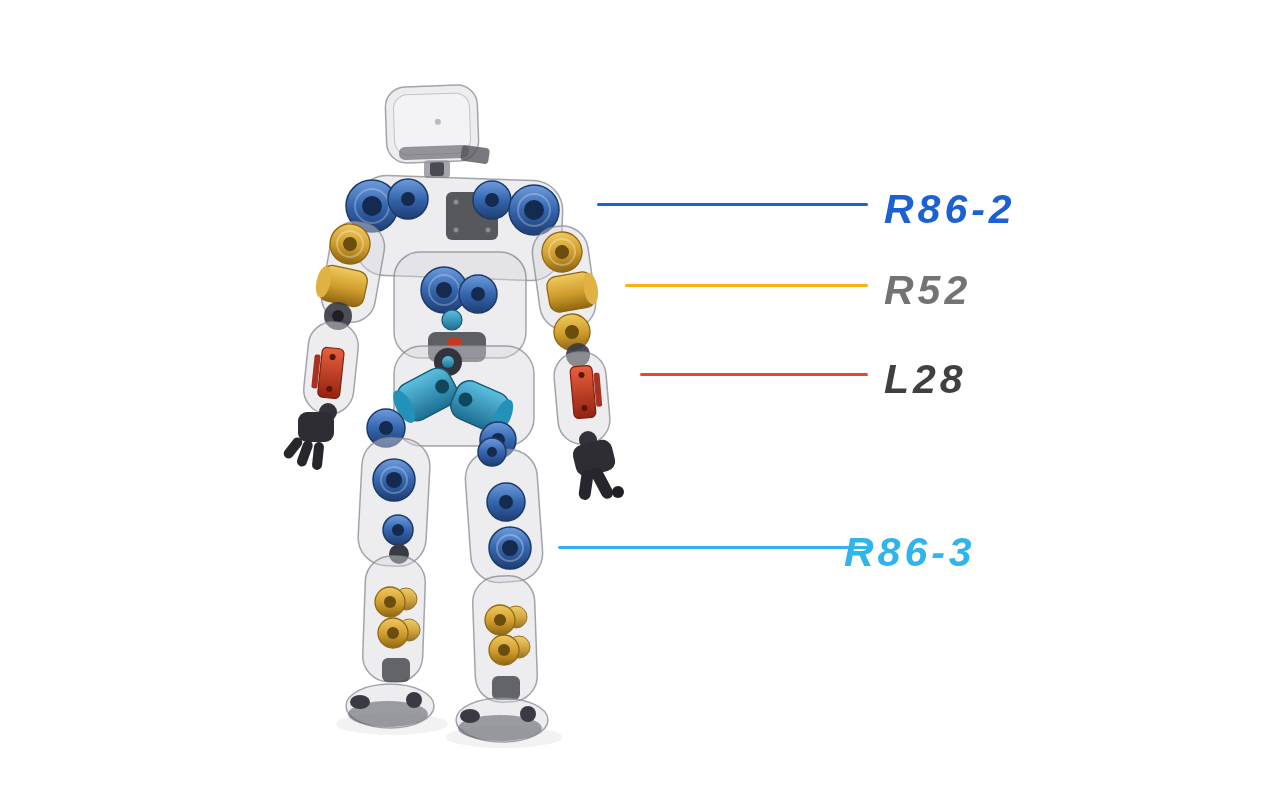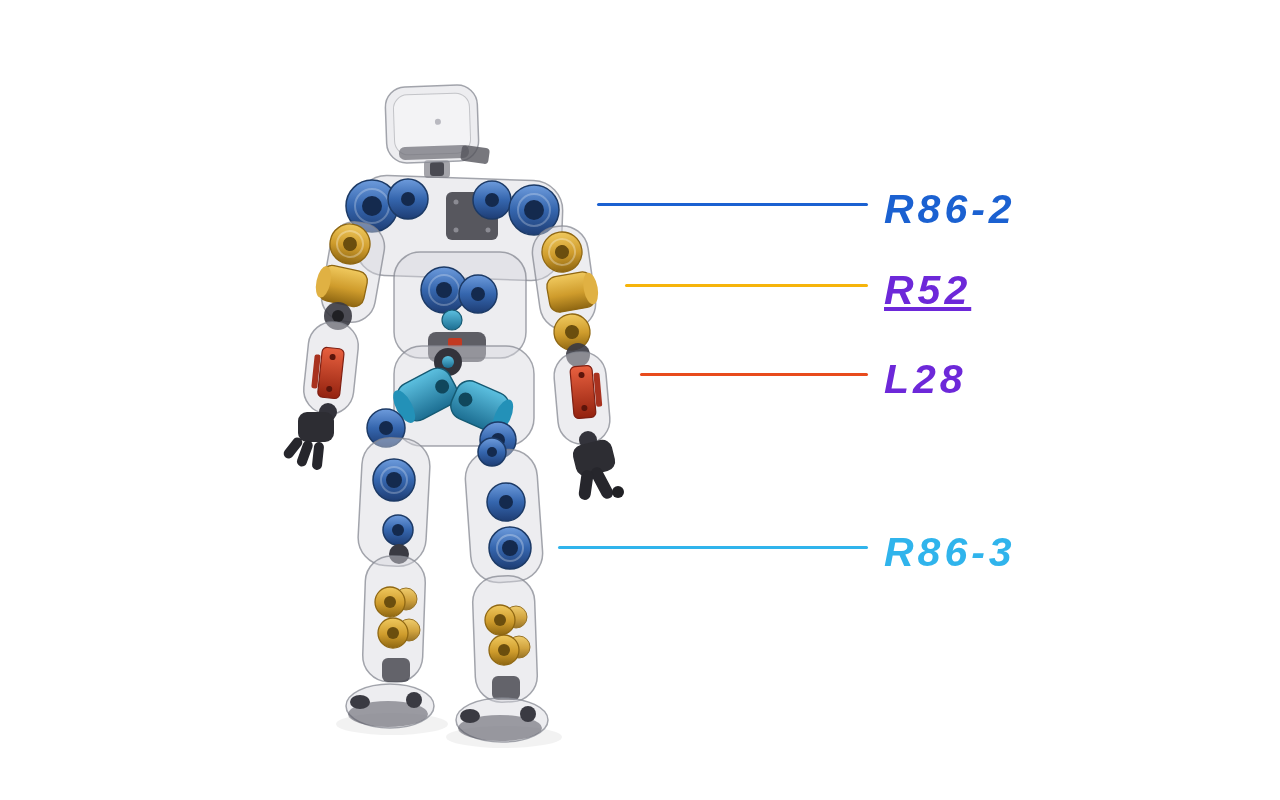--- a/index.html
+++ b/index.html
@@ -37,21 +37,21 @@
     line-height: 1;
     white-space: nowrap;
   }
   #line-r86-2  { left: 597px; top: 203px; width: 271px; }
   #label-r86-2 { left: 884px; top: 189px; }
   #line-r52    { left: 625px; top: 284px; width: 243px; }
   #label-r52   { left: 884px; top: 270px; }
   #line-l28    { left: 640px; top: 373px; width: 228px; }
   #label-l28   { left: 884px; top: 359px; }
   #line-r86-3  { left: 558px; top: 546px; width: 310px; }
-  #label-r86-3 { left: 884px; top: 532px; }
+  #label-r86-3 { left: 844px; top: 532px; }
 </style>
 </head>
 <body>
 
 <div class="stage">
 
   <svg class="robot" viewBox="250 60 420 700" aria-hidden="true">
     <defs>
       <linearGradient id="gBlue" x1="0" y1="0" x2="0" y2="1">
         <stop offset="0" stop-color="#6d9bdc"></stop>
@@ -251,21 +251,21 @@
       <circle cx="438" cy="122" r="3" fill="#b9b9c0"></circle>
       <rect x="398" y="146" width="70" height="13" rx="6" fill="#73737b" opacity="0.75"></rect>
       <rect x="460" y="148" width="28" height="16" rx="4" fill="#55555c" opacity="0.8" transform="rotate(10 474 156)"></rect>
     </g>
   </svg>
 
   <div class="callout-line" id="line-r86-2" style="background-color: rgb(27, 97, 209);"></div>
   <div class="callout-label" id="label-r86-2" style="color: rgb(27, 97, 209);">R86-2</div>
 
   <div class="callout-line" id="line-r52" style="background-color: rgb(246, 180, 10);"></div>
-  <div class="callout-label" id="label-r52" style="color: #6d28d9; text-decoration: underline;">R52</div>
+  <div class="callout-label" id="label-r52" style="color: #737373;">R52</div>
 
   <div class="callout-line" id="line-l28" style="background-color: rgb(232, 75, 29);"></div>
-  <div class="callout-label" id="label-l28" style="color: #6d28d9;">L28</div>
+  <div class="callout-label" id="label-l28" style="color: #404040;">L28</div>
 
   <div class="callout-line" id="line-r86-3" style="background-color: rgb(48, 180, 236);"></div>
   <div class="callout-label" id="label-r86-3" style="color: rgb(48, 180, 236);">R86-3</div>
 
 </div>
 
 </body></html>

